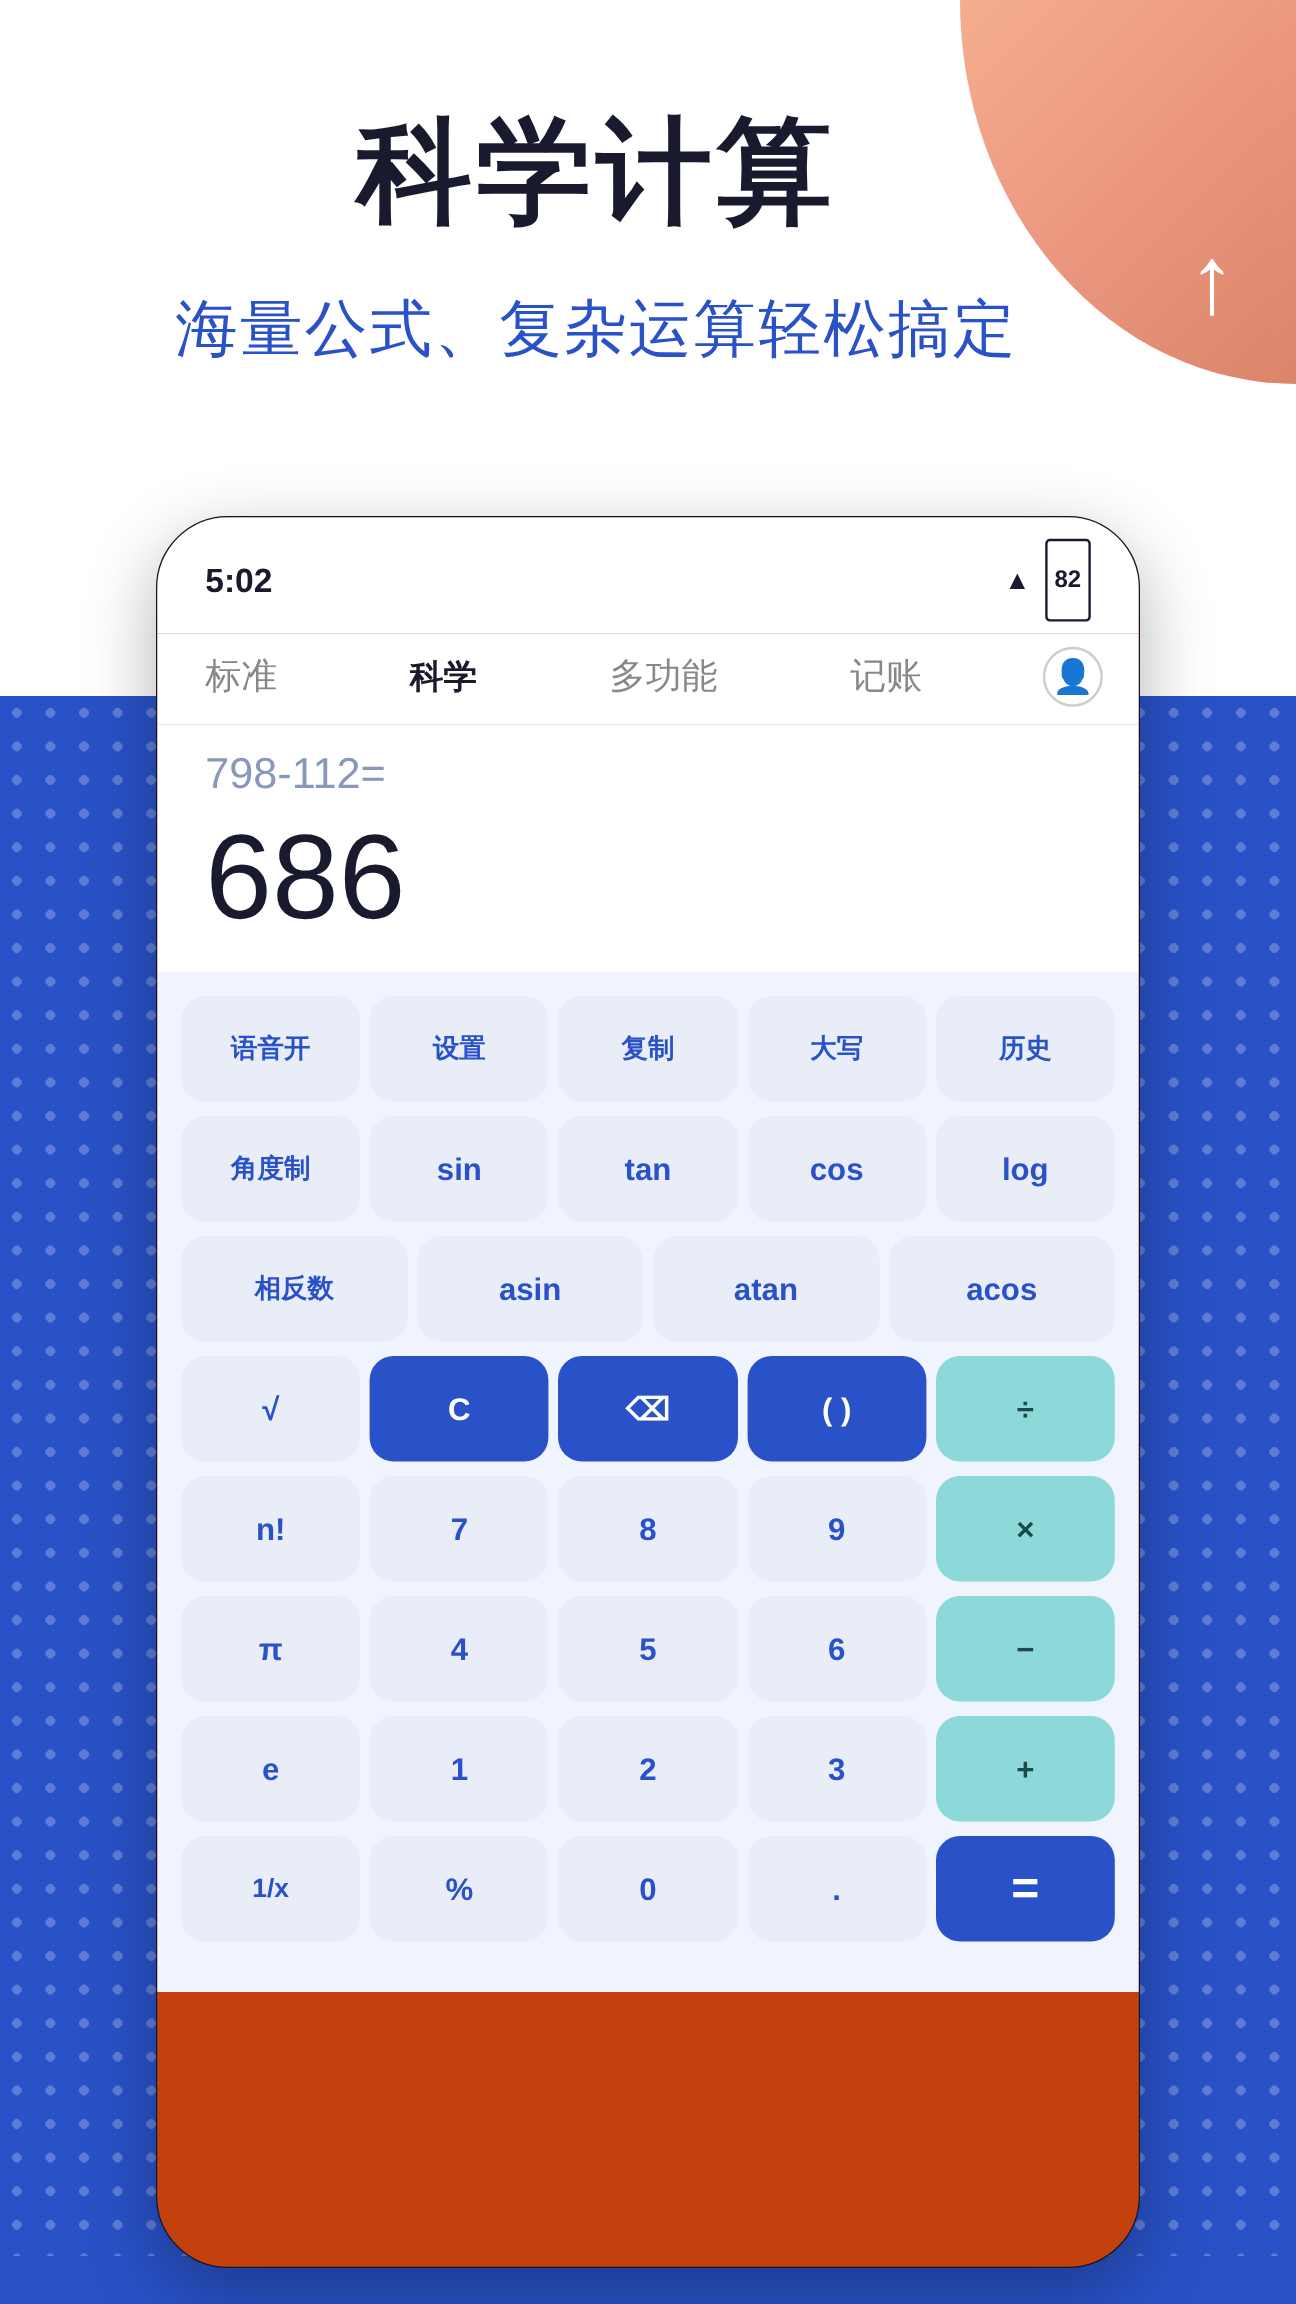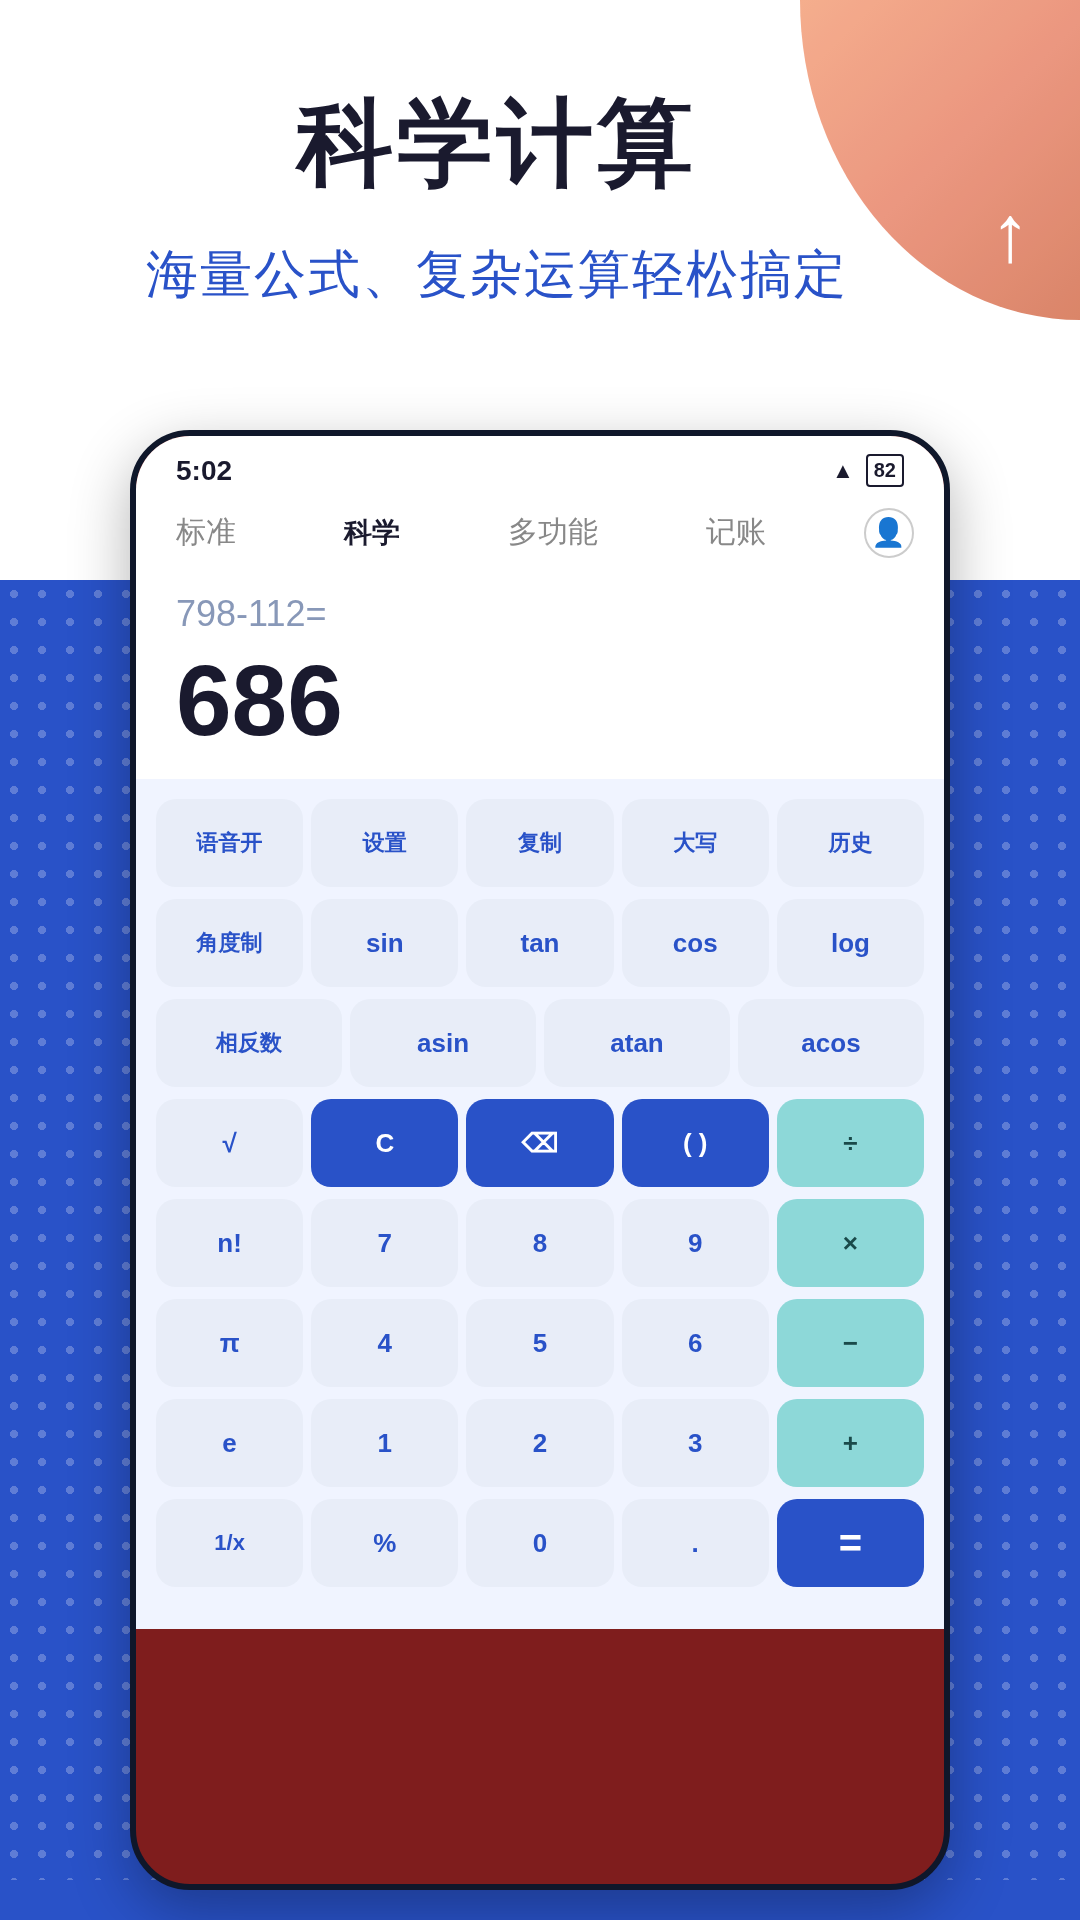--- a/index.html
+++ b/index.html
@@ -96,25 +96,25 @@
       opacity: 0.7;
     }
 
     
     .phone-frame {
       position: absolute;
       top: 430px;
       left: 130px;
       width: 820px;
       height: 1460px;
-      background: #7f1d1d;
+      background: #c2410c;
       border-radius: 60px;
       box-shadow: 0 20px 60px rgba(0,0,0,0.3);
       overflow: hidden;
-      border: 6px solid #0f172a;
+      border: 1px solid #0f172a;
     }
 
     
     .status-bar {
       display: flex;
       justify-content: space-between;
       align-items: center;
       padding: 18px 40px 10px;
       background: #ffffff;
     }
@@ -128,21 +128,21 @@
       align-items: center;
       gap: 12px;
     }
     .wifi-icon, .battery-icon {
       font-size: 22px;
       color: #1a1a2e;
     }
     .battery-box {
       border: 2px solid #1a1a2e;
       border-radius: 4px;
-      padding: 3px 6px;
+      padding: 21px 6px;
       font-size: 20px;
       font-weight: 600;
       color: #1a1a2e;
       display: flex;
       align-items: center;
       gap: 2px;
     }
 
     
     .nav-tabs {
@@ -181,21 +181,21 @@
       padding: 20px 40px 24px;
       min-height: 200px;
     }
     .display-expression {
       font-size: 36px;
       color: #8898b8;
       margin-bottom: 10px;
     }
     .display-result {
       font-size: 100px;
-      font-weight: 700;
+      font-weight: 400;
       color: #1a1a2e;
       line-height: 1.1;
     }
 
     
     .keypad {
       background: #f0f4ff;
       padding: 20px 20px 30px;
       flex: 1;
     }

